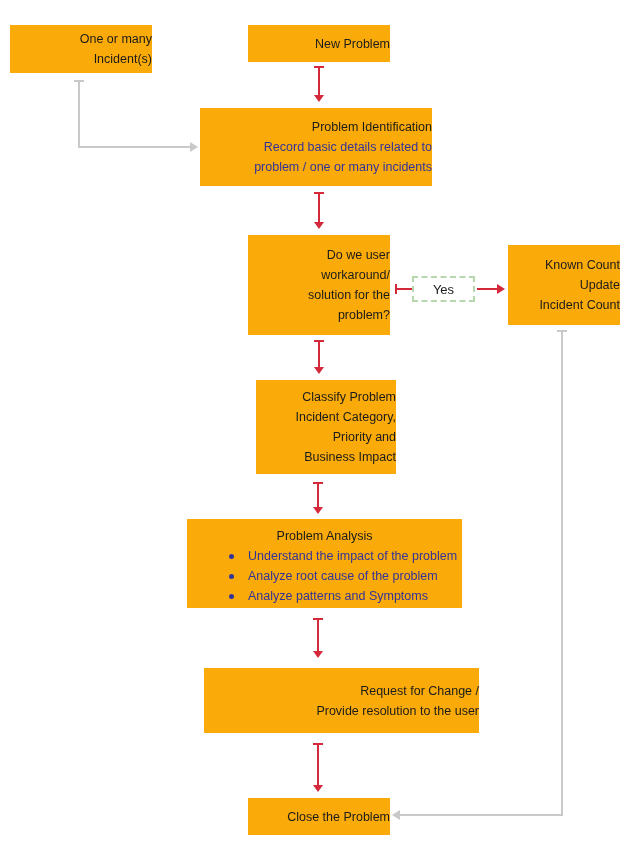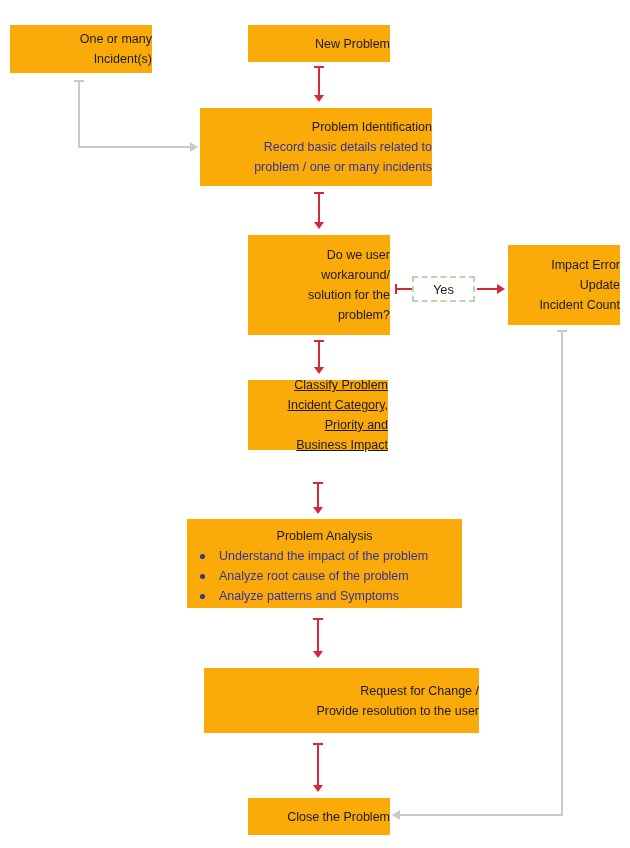--- a/index.html
+++ b/index.html
@@ -30,28 +30,28 @@
     font-size:12.5px;
     line-height:20px;
   }
   .node .t-line{display:block;white-space:nowrap;}
   .t-navy{color:var(--navy);}
   #b-incidents{left:10px;top:25px;width:142px;height:48px;}
   #b-new{left:248px;top:25px;width:142px;height:37px;}
   #b-ident{left:200px;top:108px;width:232px;height:78px;}
   #b-dowehave{left:248px;top:235px;width:142px;height:100px;}
   #b-known{left:508px;top:245px;width:112px;height:80px;}
-  #b-classify{left:248px;top:380px;width:140px;height:70px;text-decoration:underline;}
+  #b-classify{left:256px;top:380px;width:140px;height:94px;}
   #b-analysis{left:187px;top:519px;width:275px;height:89px;align-items:stretch;justify-content:flex-start;padding-top:7px;}
   #b-rfc{left:204px;top:668px;width:275px;height:65px;}
   #b-close{left:248px;top:798px;width:142px;height:37px;}
   #b-analysis .heading{text-align:center;display:block;}
   .bullet-row{
     display:flex;align-items:center;
-    padding-left:13px;
+    padding-left:42px;
     color:var(--navy);
     line-height:20px;
     text-align:left;
   }
   .bullet-dot{
     width:5px;height:5px;border-radius:50%;
     background:var(--navy);
     margin-right:14px;flex:0 0 auto;
   }
   
@@ -103,21 +103,21 @@
   </div>
 
   <div class="node" id="b-dowehave">
     <span class="t-line">Do we user</span>
     <span class="t-line">workaround/</span>
     <span class="t-line">solution for the</span>
     <span class="t-line">problem?</span>
   </div>
 
   <div class="node" id="b-known">
-    <span class="t-line">Impact Error</span>
+    <span class="t-line">Known Count</span>
     <span class="t-line">Update</span>
     <span class="t-line">Incident Count</span>
   </div>
 
   <div class="node" id="b-classify">
     <span class="t-line">Classify Problem</span>
     <span class="t-line">Incident Category,</span>
     <span class="t-line">Priority and</span>
     <span class="t-line">Business Impact</span>
   </div>

